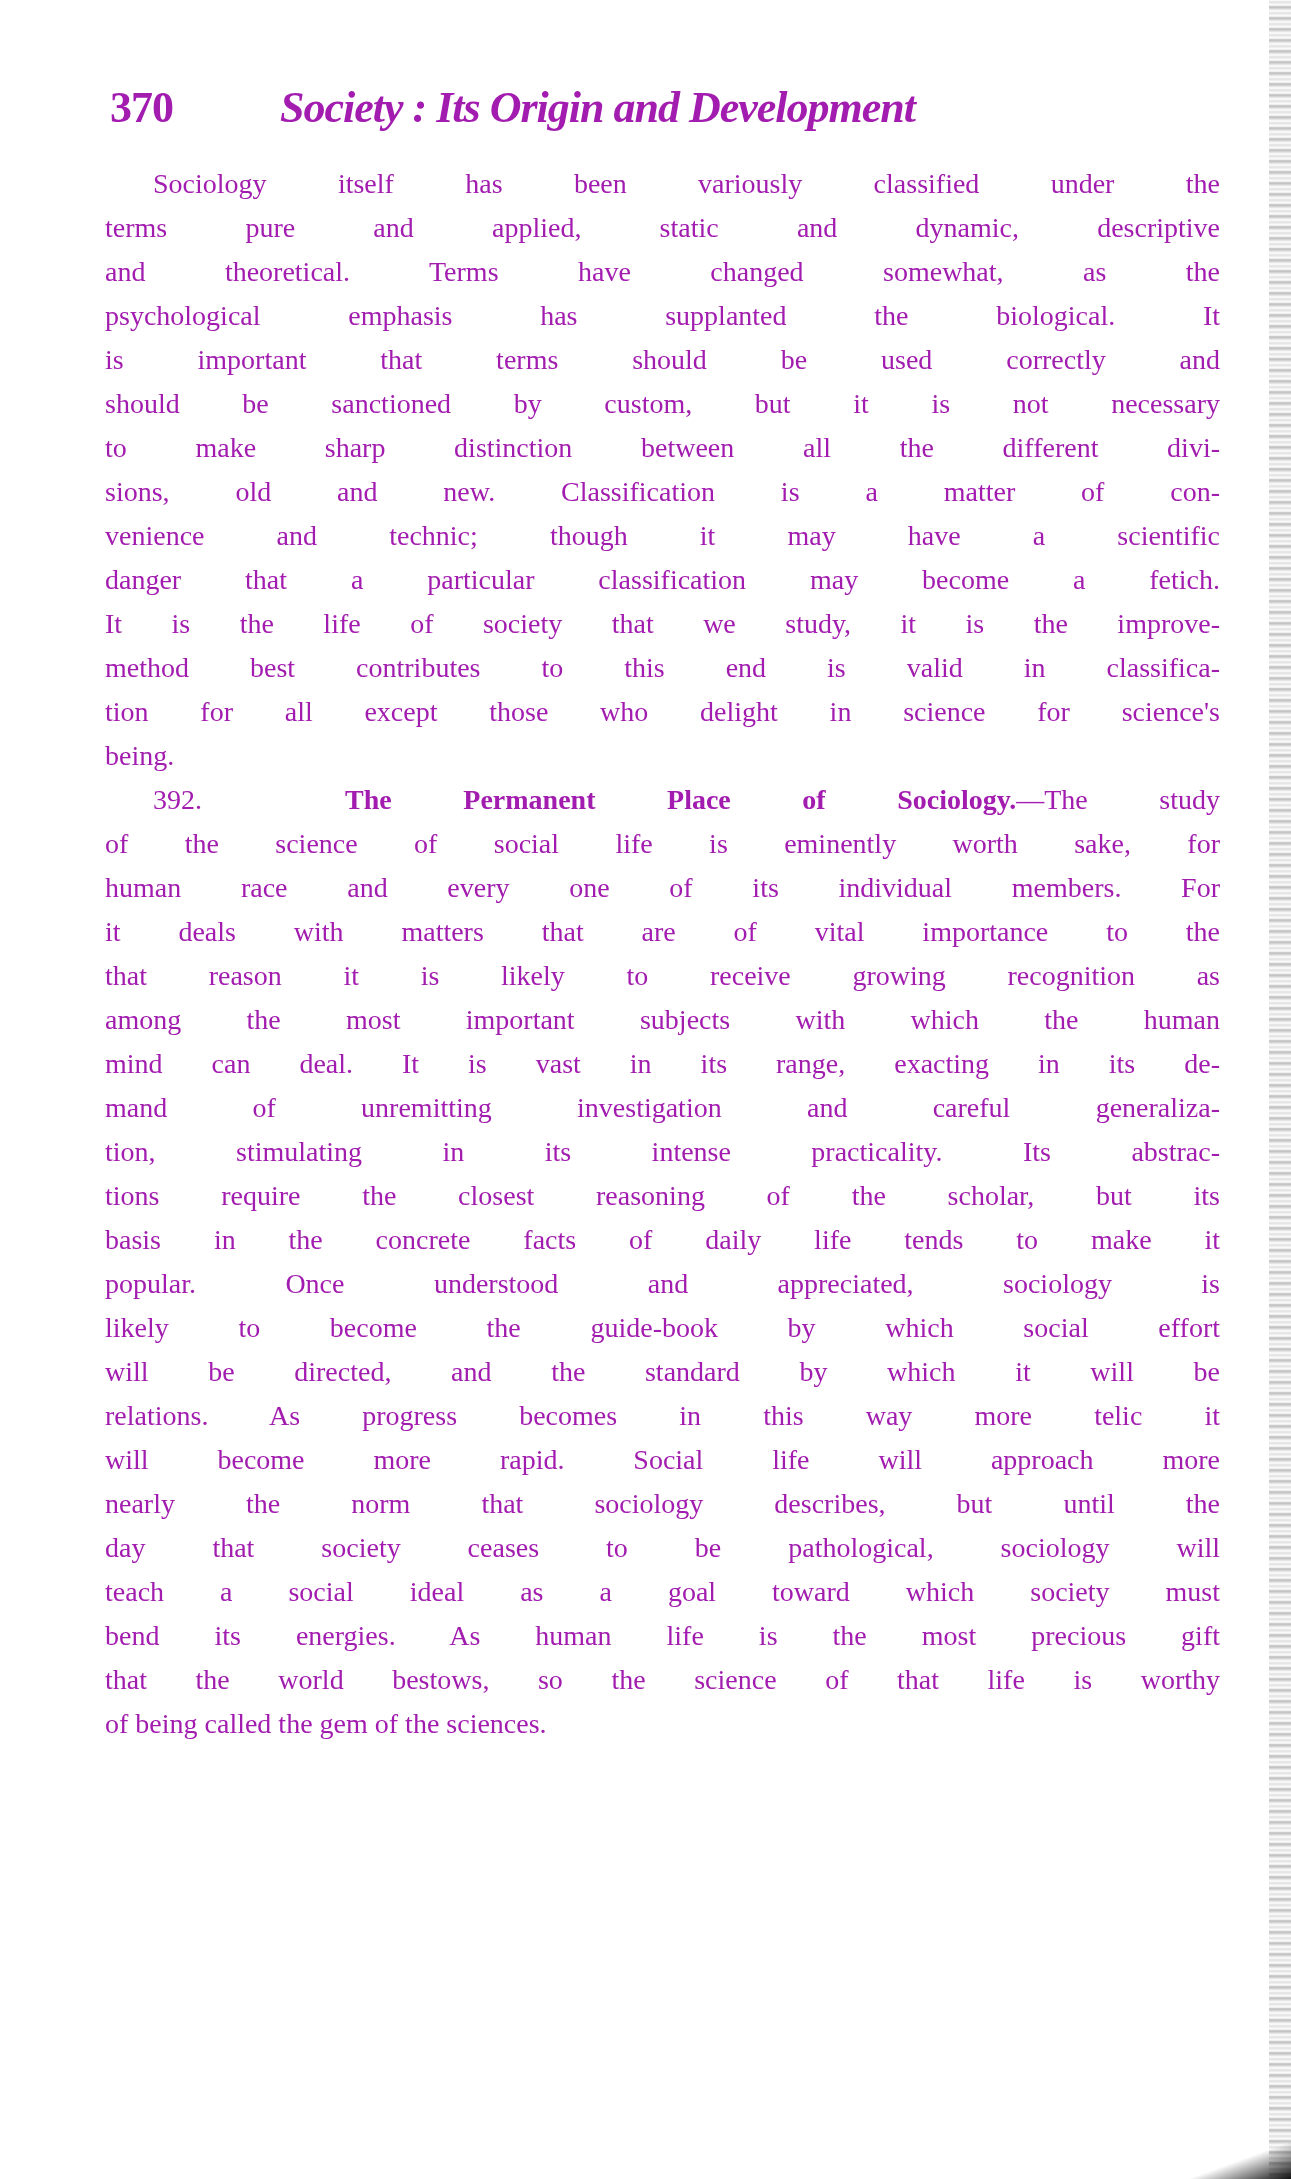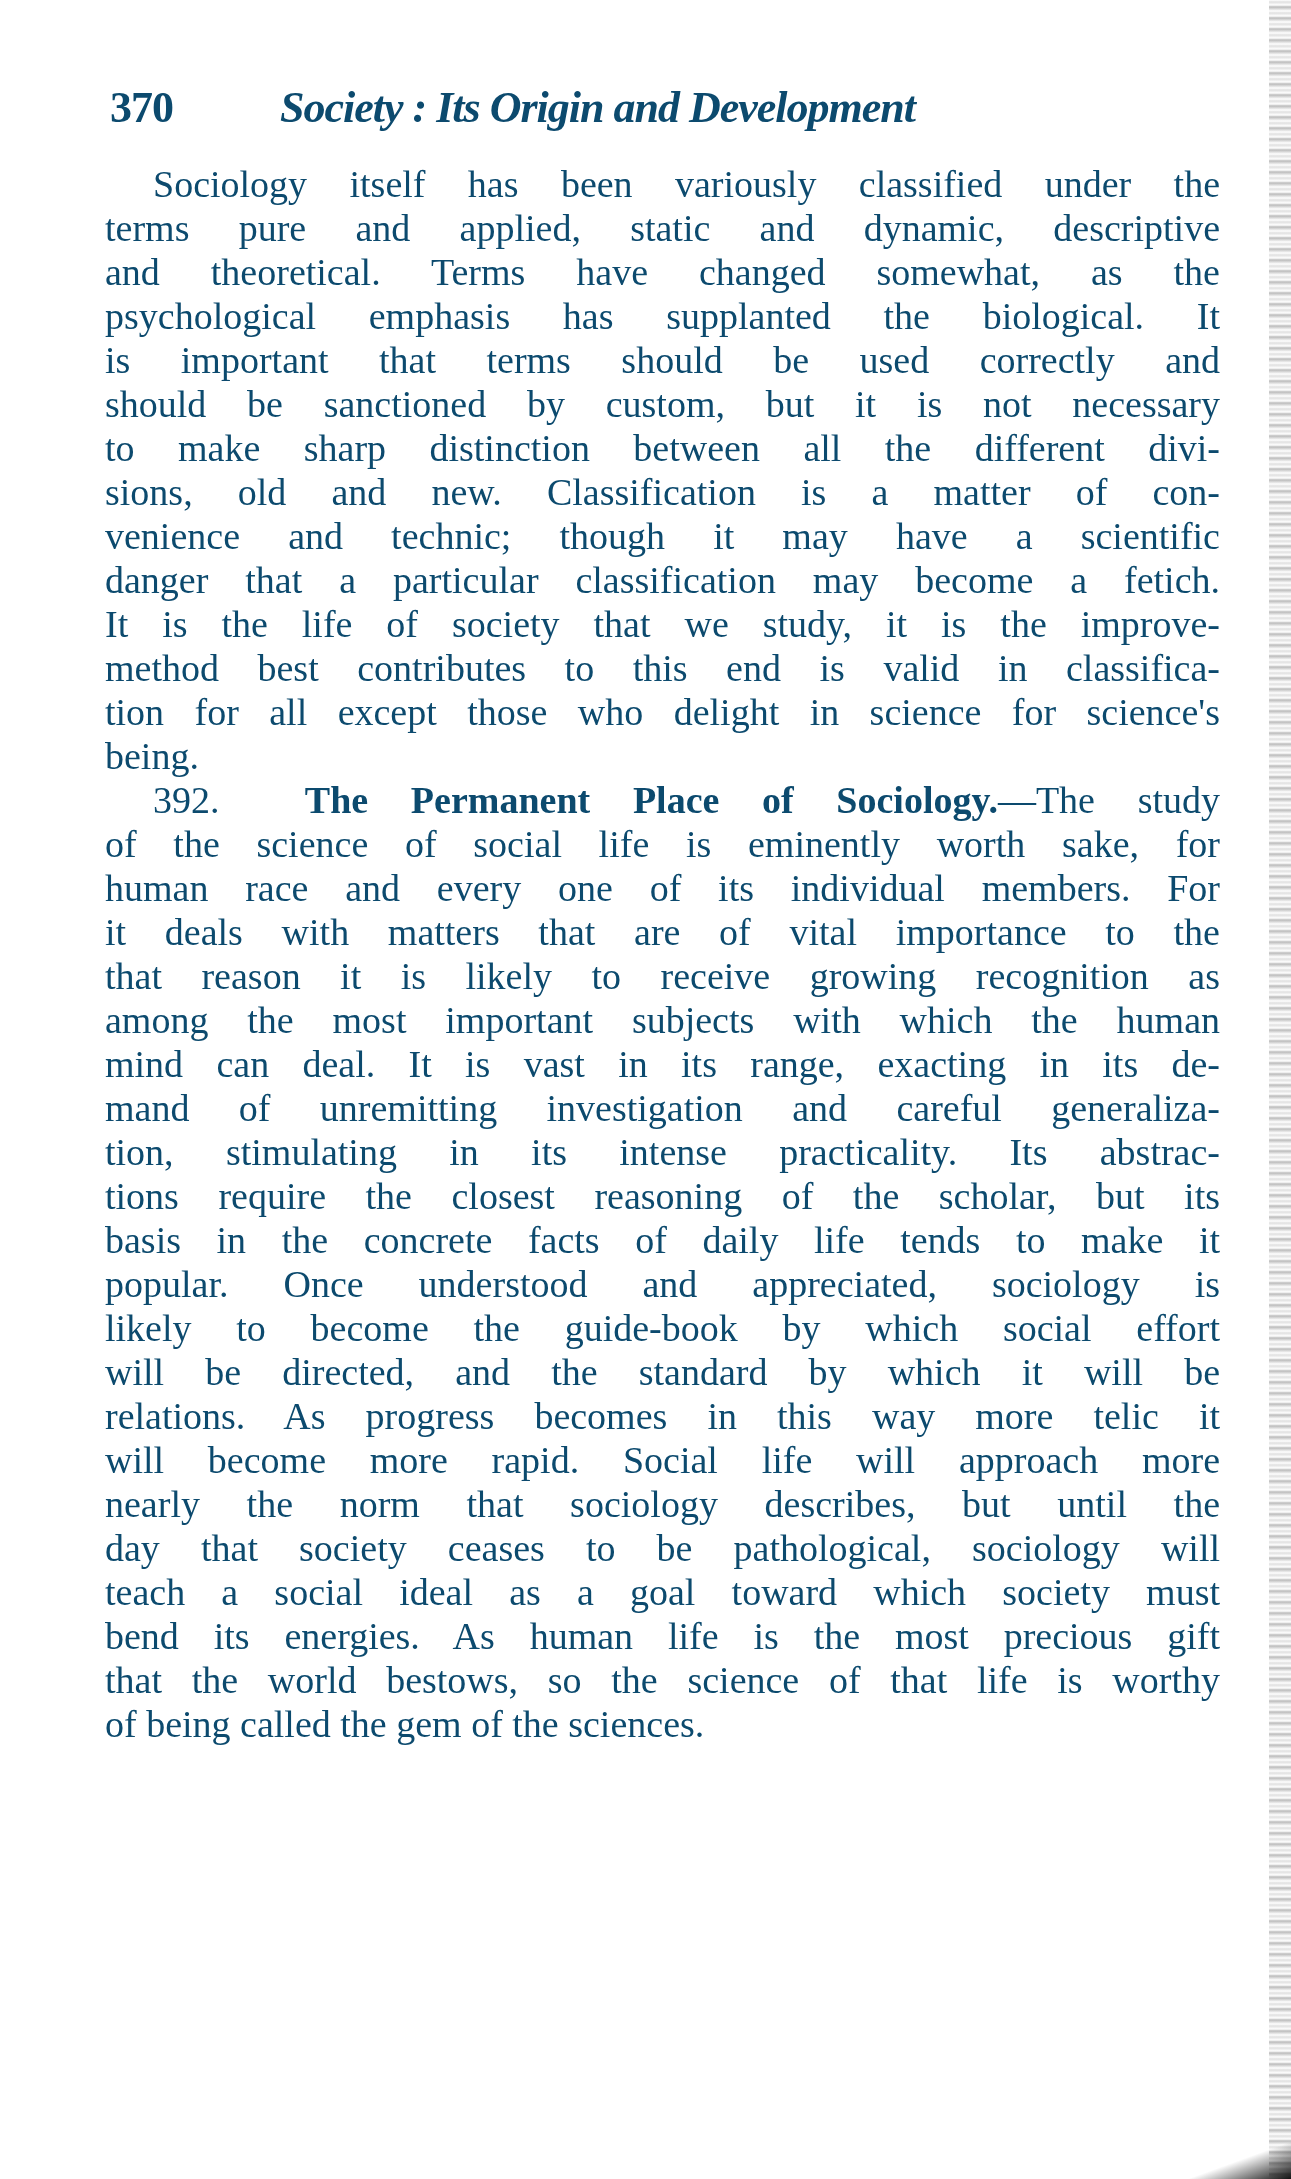--- a/index.html
+++ b/index.html
@@ -1,30 +1,30 @@
 <!DOCTYPE html>
 <html><head>
 <meta charset="utf-8">
 <style>
   html, body { margin: 0; padding: 0; background: #ffffff; }
   body { width: 1291px; height: 2179px; position: relative; overflow: hidden; }
   .page {
     position: absolute; left: 0; top: 0; width: 1291px; height: 2179px;
-    background: #ffffff; color: #0c4a6e;
+    background: #ffffff; color: #a21caf;
     font-family: "Liberation Serif", "DejaVu Serif", serif;
   }
   .running-head {
     position: absolute; left: 110px; top: 78px; height: 60px; width: 1000px;
     font-size: 44px; line-height: 60px; white-space: nowrap;
   }
   .folio { display: inline-block; width: 170px; font-weight: bold; letter-spacing: -1px; }
   .head-title { font-style: italic; font-weight: bold; letter-spacing: -1px; }
   .body-text {
     position: absolute; left: 105px; top: 162px; width: 1115px;
-    font-size: 38px; line-height: 44px; text-align: justify;
+    font-size: 28px; line-height: 44px; text-align: justify;
   }
   .line { display: block; height: 44px; white-space: nowrap; text-align-last: justify; text-align: justify; overflow: visible; }
   .line.last { text-align-last: left; }
   .indent { padding-left: 48px; }
   .sec-num { font-weight: normal; }
   .sec-title { font-weight: bold; }
   .gutter {
     position: absolute; right: 0; top: 0; width: 22px; height: 2179px;
     background: repeating-linear-gradient(180deg, #ffffff 0px, #d8d8d8 2px, #ffffff 5px, #aaaaaa 7px, #ffffff 11px);
     opacity: 0.8;

